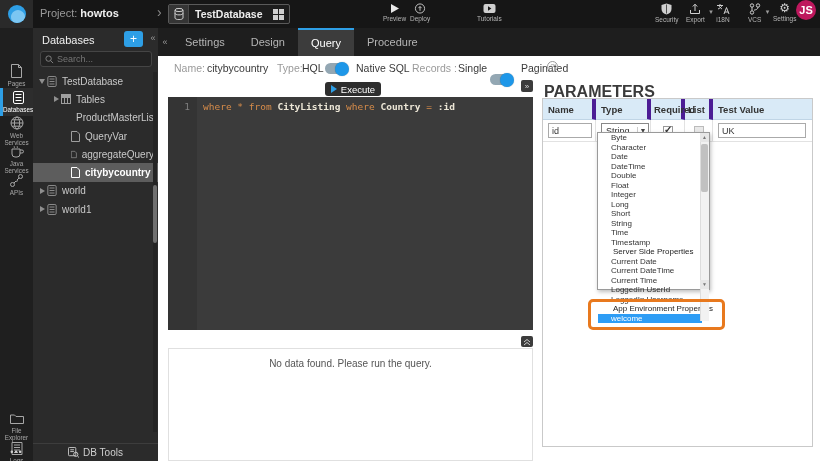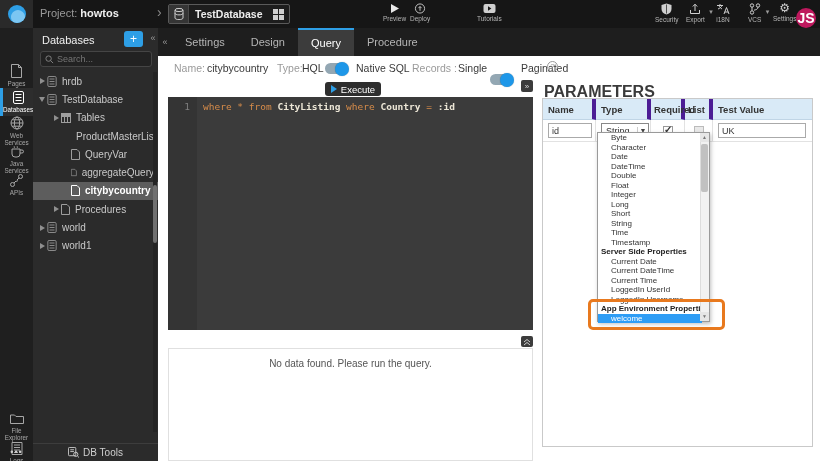--- a/index.html
+++ b/index.html
@@ -17,21 +17,21 @@
   .tb-chev{left:157px;top:4px;font-size:14px;color:#8a8a8a}
   .dbsel{left:168px;top:4px;width:122px;height:20px;border:1px solid #5a5a5a;border-radius:2px;background:#1d1d1d;display:flex;align-items:center}
   .dbsel-icon{width:20px;height:18px;background:#353535;display:flex;align-items:center;justify-content:center;border-right:1px solid #4a4a4a}
   .dbsel-label{flex:1;color:#eee;font-size:10.5px;font-weight:bold;padding-left:6px}
   .grid-icon{width:11px;height:11px;margin-right:5px;display:grid;grid-template-columns:5px 5px;grid-template-rows:5px 5px;gap:1px}
   .grid-icon i{background:#cfcfcf}
   .tb-item{top:3px;display:flex;flex-direction:column;align-items:center;color:#bdbdbd;cursor:pointer}
   .tb-item .lbl{font-size:6.5px;margin-top:1px;color:#b5b5b5}
   .tb-item svg{display:block}
   .tb-caret{position:absolute;right:-8px;top:5px;font-size:7px;color:#9a9a9a}
-  .avatar{left:796px;top:8px;width:20px;height:20px;border-radius:50%;background:#be185d;color:#fff;font-size:14px;font-weight:bold;display:flex;align-items:center;justify-content:center}
+  .avatar{left:796px;top:0;width:20px;height:20px;border-radius:50%;background:#be185d;color:#fff;font-size:11px;font-weight:bold;display:flex;align-items:center;justify-content:center}
 
   
   .rail{left:0;top:28px;width:33px;height:433px;background:#1f1f1f}
   .rail-item{position:absolute;left:0;width:33px;display:flex;flex-direction:column;align-items:center;color:#a7a7a7;cursor:pointer}
   .rail-item .lbl{font-size:6.3px;text-align:center;line-height:7px;margin-top:2px}
   .rail-item.active{background:#2d2d2d;border-left:3px solid #2e9fe6;color:#fff}
   .rail-dots{position:absolute;left:0;bottom:4px;width:33px;text-align:center;color:#cfcfcf;font-size:9px;letter-spacing:1px}
 
   
   .panel{left:33px;top:28px;width:125px;height:433px;background:#2b2b2b;color:#cfcfcf}
@@ -93,23 +93,23 @@
   .cell-input.wide{width:88px}
   .sel{width:48px;height:16px;border:1px solid #888;background:#fff;display:flex;align-items:center;font-size:9px;color:#333;cursor:pointer}
   .sel .sv{flex:1;padding-left:4px}
   .sel .sc{width:11px;color:#444;font-size:7px;text-align:center;border-left:1px solid #ccc}
   .cbx{width:10px;height:10px;border:1px solid #999;background:#fdfdfd;position:relative;display:inline-block;cursor:pointer}
   .cbx.checked::after{content:"\2713";position:absolute;left:0.5px;top:-2.5px;font-size:10px;color:#333;font-weight:bold}
   .cbx.off{background:#e9e9e9;border-color:#bbb}
   .c-req,.c-list{justify-content:center!important;padding-left:0!important}
 
   
-  .dd{left:597px;top:132px;width:113px;height:190px;background:#fff;border:1px solid #9a9a9a;box-shadow:1px 2px 4px rgba(0,0,0,.25);z-index:5}
+  .dd{left:597px;top:132px;width:113px;height:158px;background:#fff;border:1px solid #9a9a9a;box-shadow:1px 2px 4px rgba(0,0,0,.25);z-index:5}
   .dd-row{height:9.5px;line-height:9.5px;font-size:8px;color:#333;padding-left:13px;width:104px;white-space:nowrap;cursor:pointer}
-  .dd-row.group{font-weight:bold;color:#222;padding-left:3px}
+  .dd-row.group{font-weight:normal;color:#222;padding-left:15px}
   .dd-row.selected{background:#2e9df5;color:#fff}
   .dd-scroll{position:absolute;right:0;top:0;width:9px;height:188px;background:#f2f2f2;border-left:1px solid #ddd}
   .dd-up,.dd-down{position:absolute;right:0;width:9px;height:9px;background:#e6e6e6;color:#777;font-size:5px;text-align:center;line-height:9px;cursor:pointer}
   .dd-up{top:0}.dd-down{bottom:0}
   .dd-thumb{position:absolute;right:1px;top:11px;width:7px;height:48px;background:#c1c1c1;border-radius:2px}
   .annot{left:588px;top:299px;width:137px;height:31px;border:3px solid #e8791e;border-radius:5px;z-index:6;pointer-events:none}
 </style>
 </head>
 <body>
 
@@ -259,30 +259,20 @@
   <svg width="9" height="9" viewBox="0 0 10 10">
       <circle cx="4" cy="4" r="3" fill="none" stroke="#888"></circle>
       <path d="M6.2 6.2L9 9" stroke="#888"></path>
     </svg>
   <input placeholder="Search..." style="">
 </div>
 
 <div class="abs tree">
   <div class="trow lvl0">
       <span class="arr">
-        <span class="arr-r"></span>
-      </span>
-      <svg width="10" height="11" viewBox="0 0 12 13">
-        <rect x="1" y="0.5" width="10" height="12" rx="1.5" fill="none" stroke="#9e9e9e"></rect>
-        <path d="M3 3.5h6M3 6.5h6M3 9.5h6" stroke="#9e9e9e"></path>
-      </svg>
-      <span class="lbl">hrdb</span>
-    </div>
-  <div class="trow lvl0">
-      <span class="arr">
         <span class="arr-d"></span>
       </span>
       <svg width="10" height="11" viewBox="0 0 12 13">
         <rect x="1" y="0.5" width="10" height="12" rx="1.5" fill="none" stroke="#9e9e9e"></rect>
         <path d="M3 3.5h6M3 6.5h6M3 9.5h6" stroke="#9e9e9e"></path>
       </svg>
       <span class="lbl">TestDatabase</span>
     </div>
   <div class="trow lvl1">
       <span class="arr">
@@ -311,29 +301,20 @@
       <svg width="9" height="11" viewBox="0 0 9 11">
         <path d="M0.5 0.5h5.5l2.5 2.5v7.5H0.5z" fill="none" stroke="#9e9e9e"></path>
       </svg>
       <span class="lbl">aggregateQuery</span>
     </div>
   <div class="trow lvl2 selected">
       <svg width="9" height="11" viewBox="0 0 9 11">
         <path d="M0.5 0.5h5.5l2.5 2.5v7.5H0.5z" fill="none" stroke="#fff"></path>
       </svg>
       <span class="lbl">citybycountry</span>
-    </div>
-  <div class="trow lvl1">
-      <span class="arr">
-        <span class="arr-r"></span>
-      </span>
-      <svg width="9" height="11" viewBox="0 0 9 11">
-        <path d="M0.5 0.5h5.5l2.5 2.5v7.5H0.5z" fill="none" stroke="#9e9e9e"></path>
-      </svg>
-      <span class="lbl">Procedures</span>
     </div>
   <div class="trow lvl0">
       <span class="arr">
         <span class="arr-r"></span>
       </span>
       <svg width="10" height="11" viewBox="0 0 12 13">
         <rect x="1" y="0.5" width="10" height="12" rx="1.5" fill="none" stroke="#9e9e9e"></rect>
         <path d="M3 3.5h6M3 6.5h6M3 9.5h6" stroke="#9e9e9e"></path>
       </svg>
       <span class="lbl">world</span>

